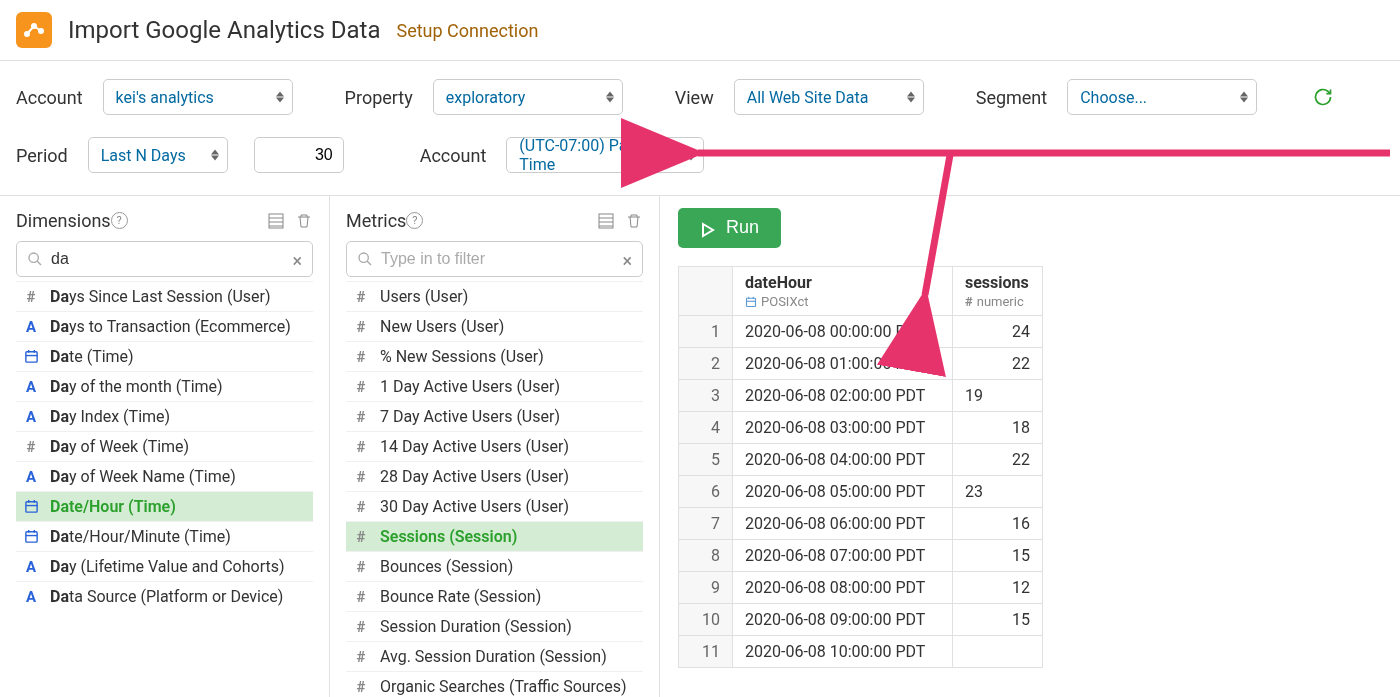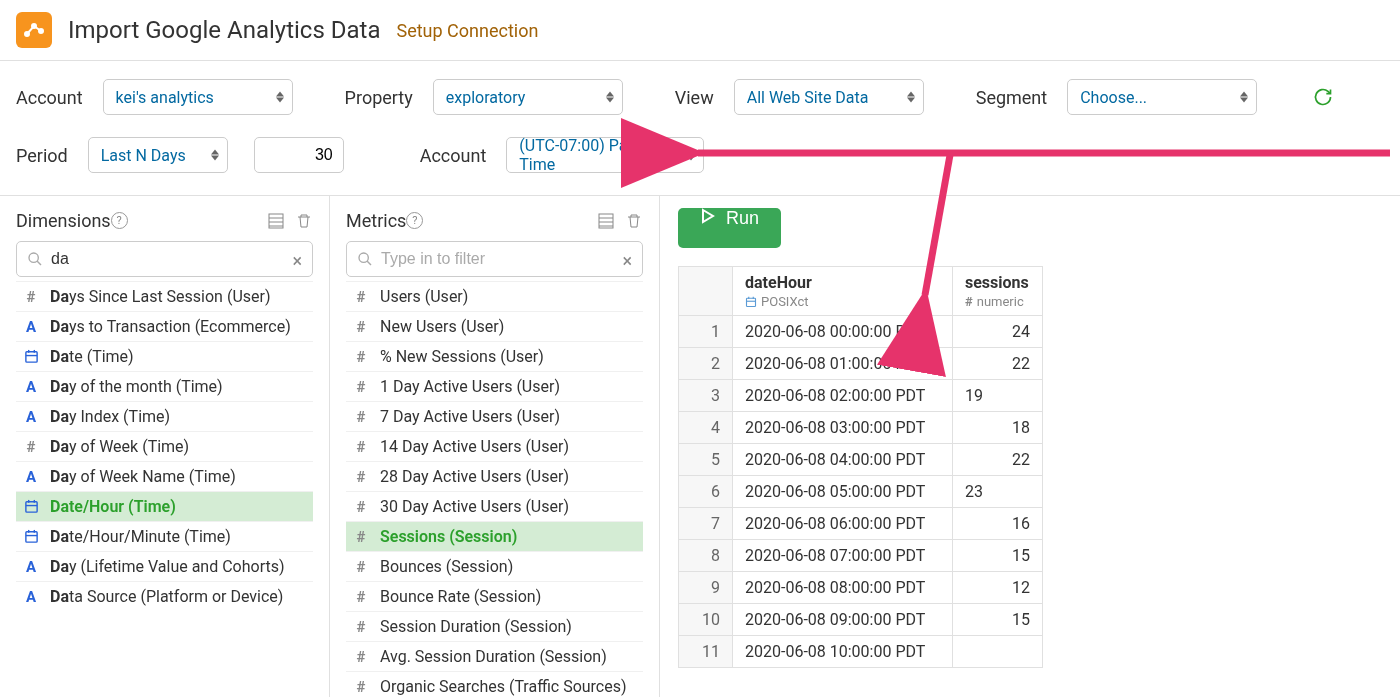--- a/index.html
+++ b/index.html
@@ -35,21 +35,21 @@
 .search input::placeholder{color:#aaa}
 .search .clear{position:absolute;right:10px;top:8px;font-size:18px;color:#888;cursor:pointer}
 .list{overflow-y:auto;max-height:430px}
 .item{display:flex;align-items:center;gap:10px;padding:5px 6px;font-size:16px;cursor:pointer;border-top:1px solid #f0f0f0}
 .item.selected{background:#d4ecd4;color:#2ca02c;font-weight:600}
 .item .ico{width:18px;display:flex;justify-content:center;font-weight:700;font-size:15px}
 .ico.a{color:#2962d9}
 .ico.h{color:#888}
 .ico.d{color:#2962d9}
 .item b{font-weight:700}
-.runbtn{background:#3aa757;color:#fff;border:none;border-radius:5px;height:40px;padding:0 22px;font-size:18px;display:flex;align-items:flex-start;gap:10px;cursor:pointer;margin-bottom:18px}
+.runbtn{background:#3aa757;color:#fff;border:none;border-radius:5px;height:40px;padding:10px 22px;font-size:18px;display:flex;align-items:flex-end;gap:10px;cursor:pointer;margin-bottom:18px}
 .dtable{border-collapse:collapse}
 .dtable th,.dtable td{border:1px solid #e0e0e0;padding:6px 12px;font-size:16px;text-align:left}
 .dtable .rown{text-align:right;background:#f7f7f7;color:#666;width:54px}
 .dtable thead th{background:#fff;vertical-align:top}
 .thc{display:flex;flex-direction:column;gap:2px}
 .tht{font-weight:700;color:#333}
 .thsub{display:flex;align-items:center;gap:4px;font-size:13px;color:#888;font-weight:400}
 .sesscol{width:90px;text-align:right}
 .arrow{position:absolute;pointer-events:none;overflow:visible}
 .arrow1{left:680px;top:138px;width:720px;height:30px}

